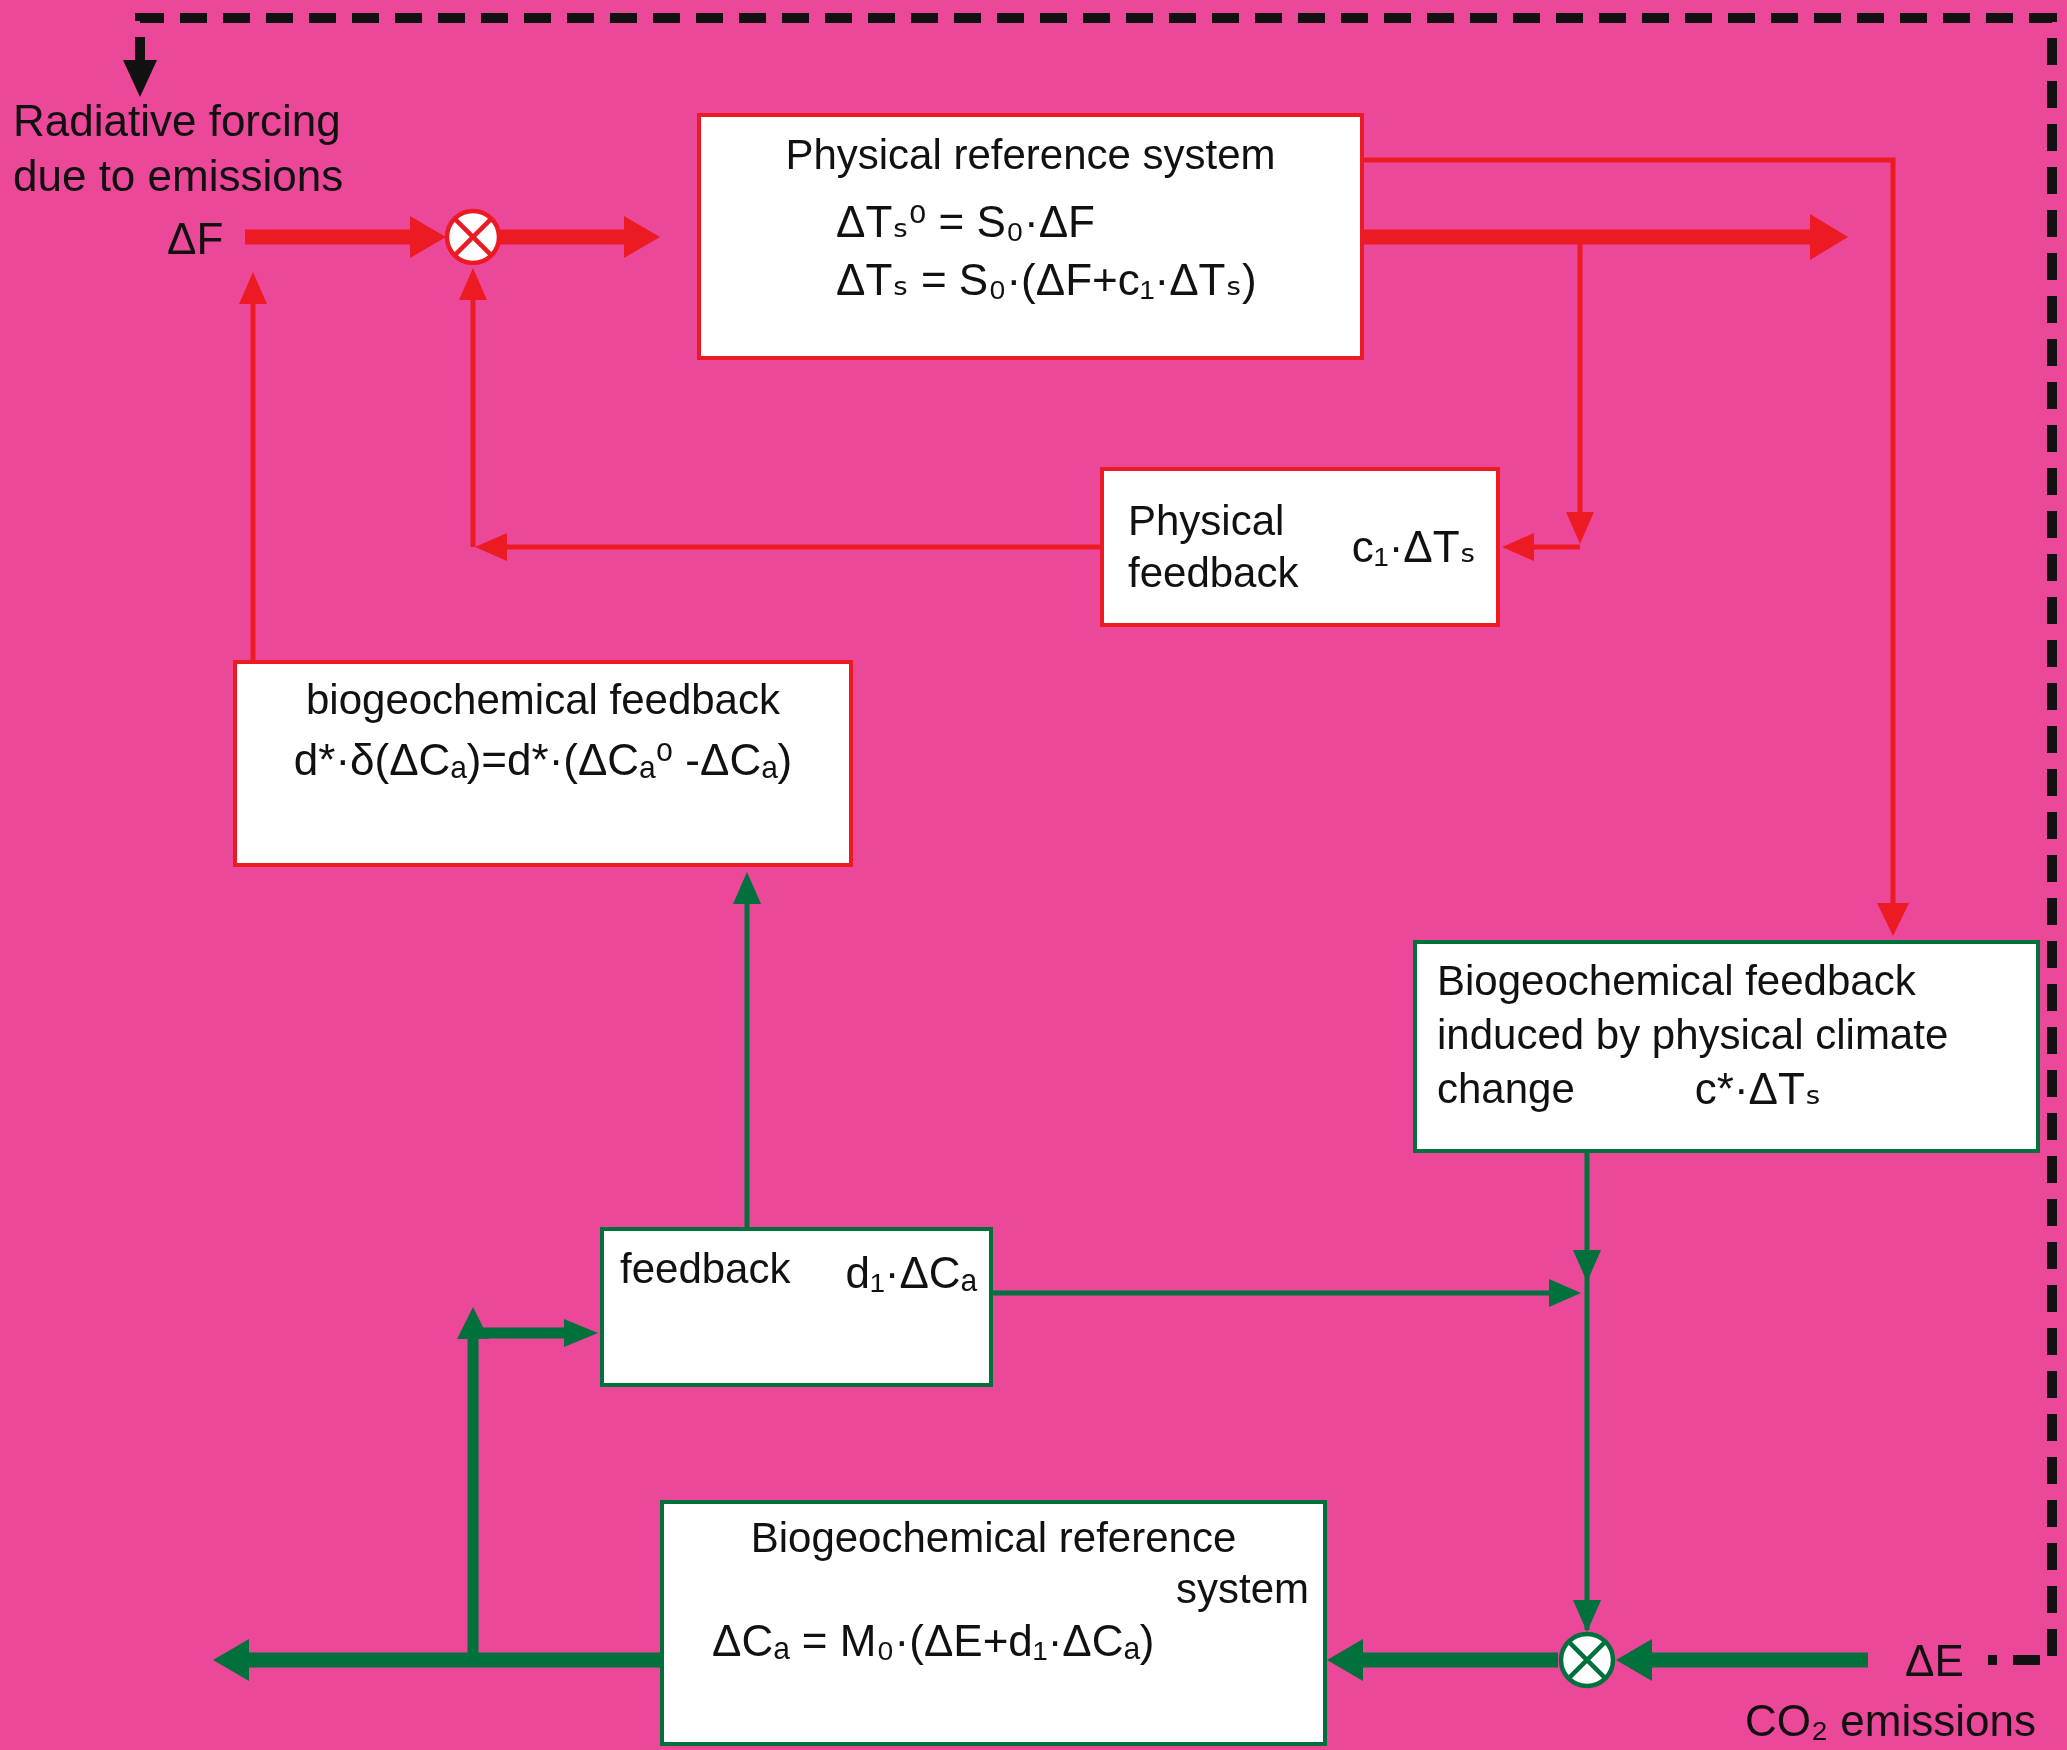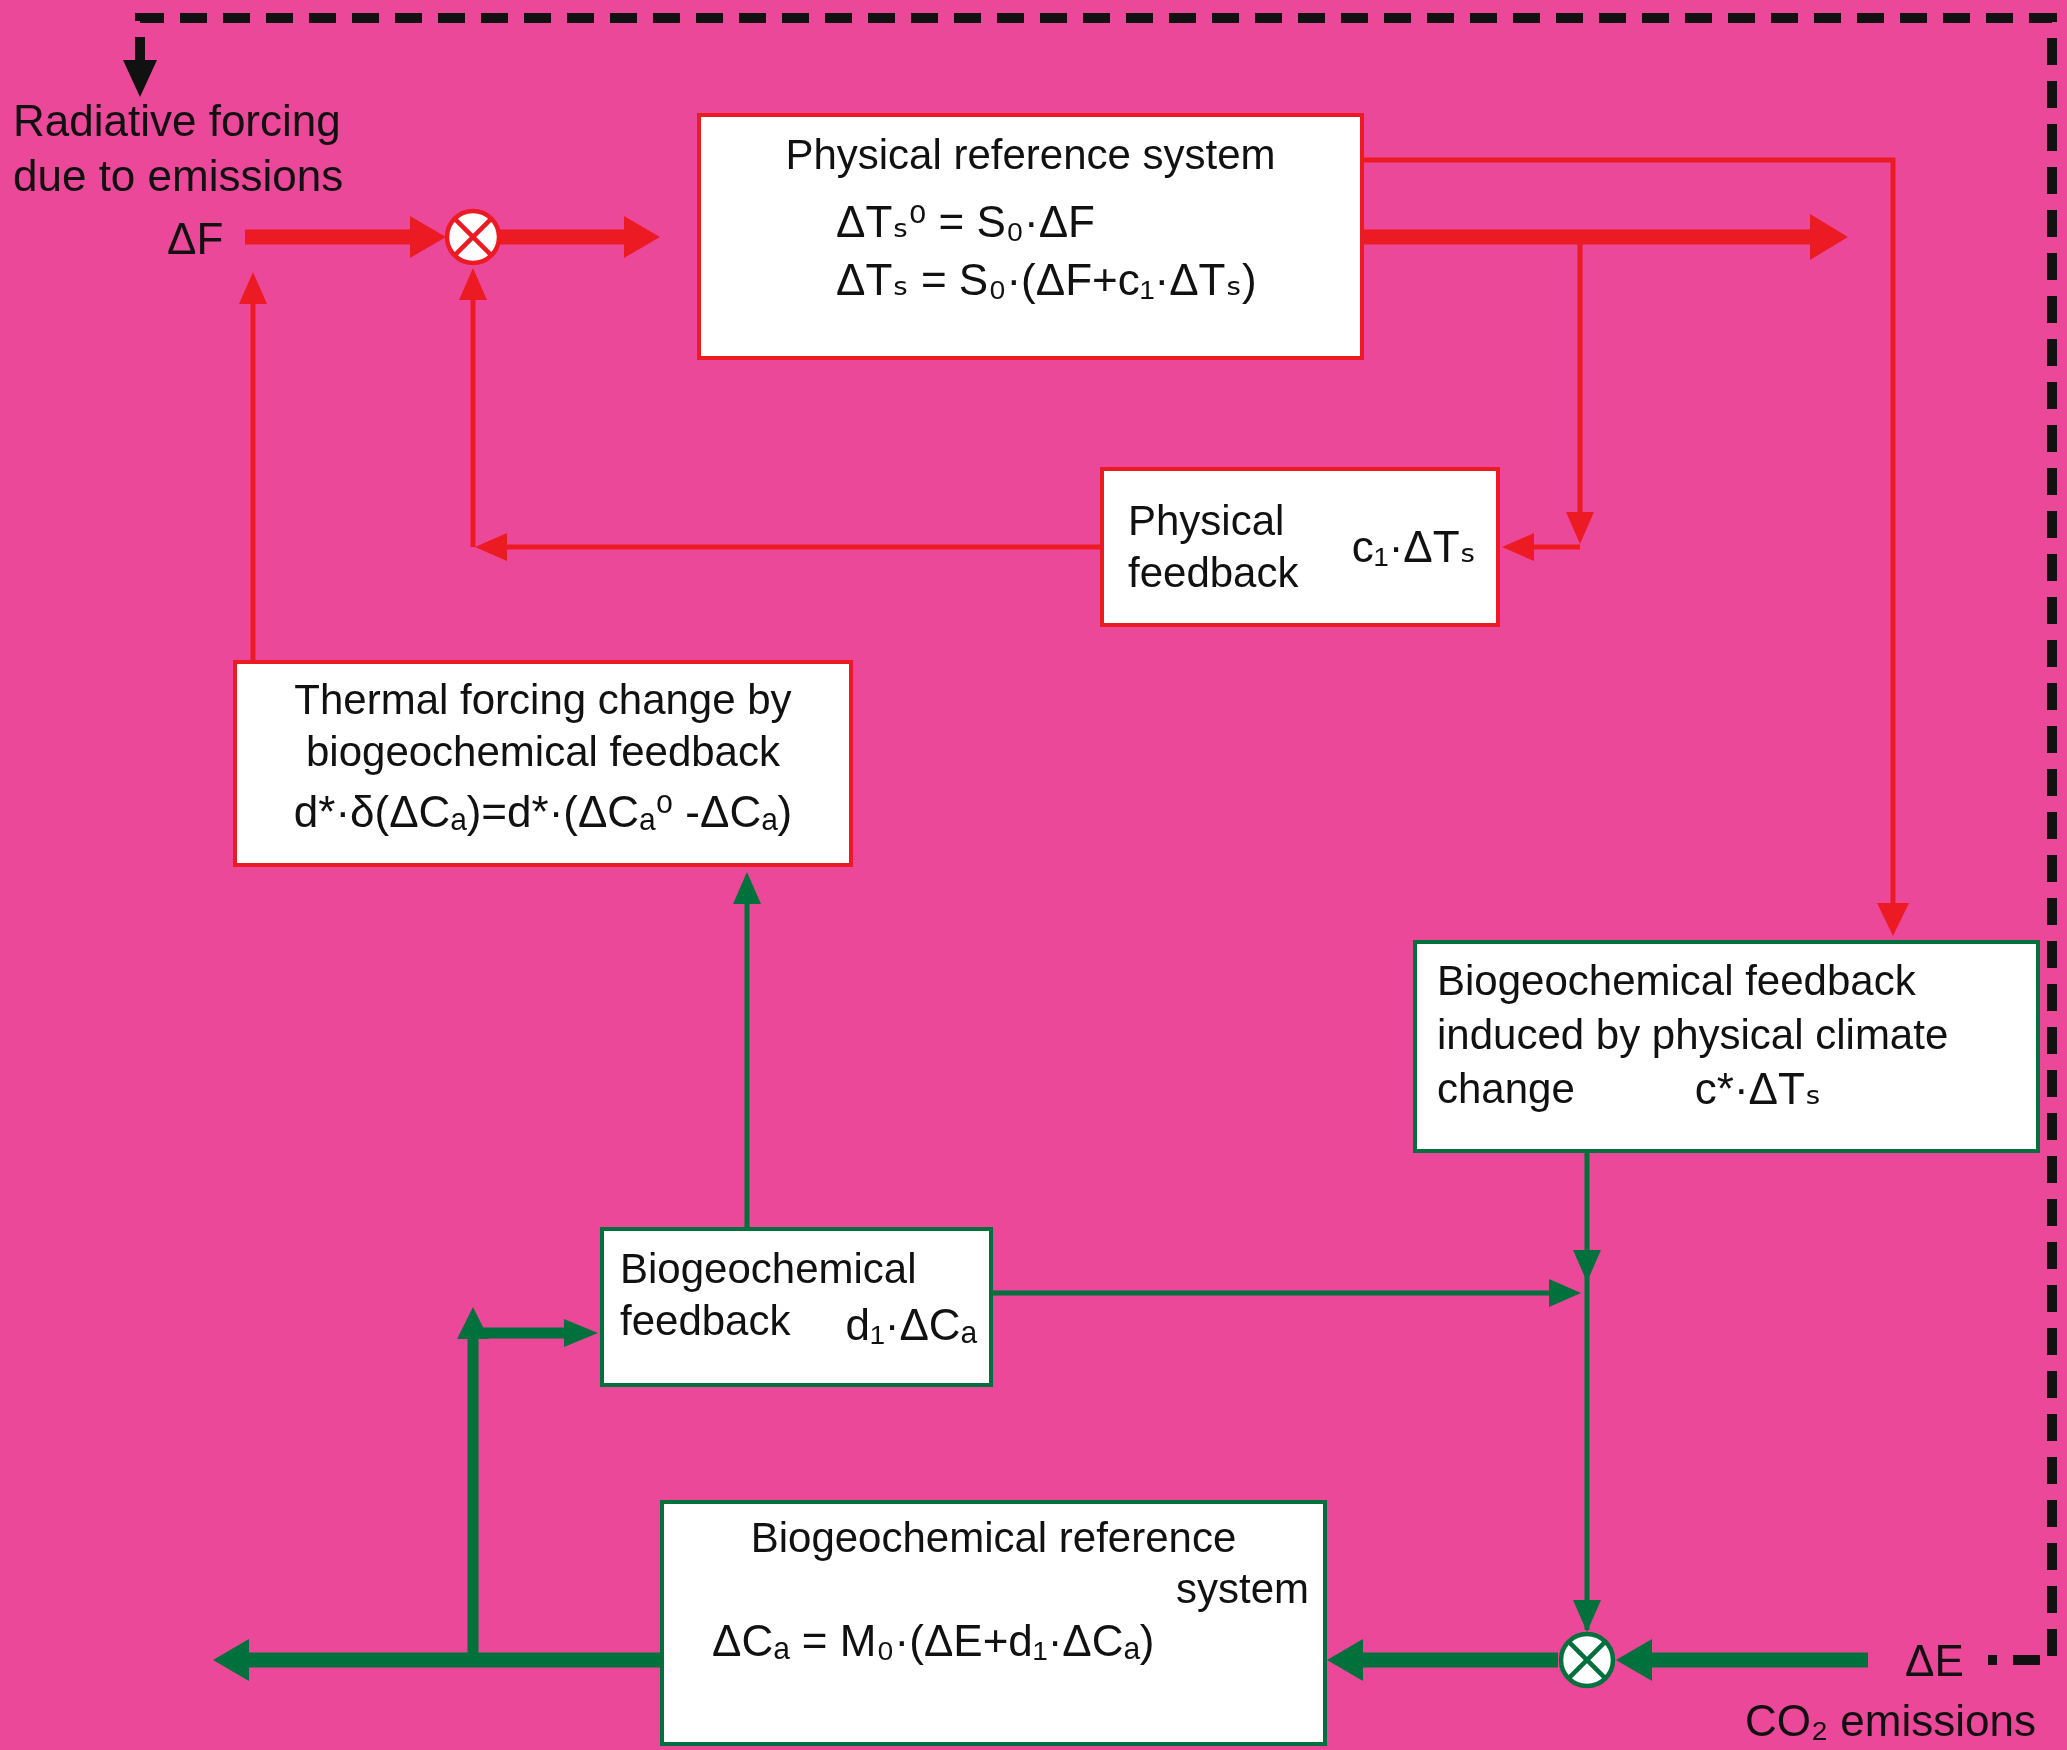--- a/index.html
+++ b/index.html
@@ -157,36 +157,34 @@
 
   <div class="box red b2">
     <div class="col">
       <div>Physical</div>
       <div>feedback</div>
     </div>
     <div class="eq">c₁·ΔTₛ</div>
   </div>
 
   <div class="box red b3">
-    <div>Thermal forcing change by</div>
     <div>biogeochemical feedback</div>
     <div class="eq">d*·δ(ΔCₐ)=d*·(ΔCₐ⁰ -ΔCₐ)</div>
   </div>
 
   <div class="box green b4">
     <div>Biogeochemical feedback</div>
     <div>induced by physical climate</div>
     <div class="row3">
       <div>change</div>
       <div class="eq">c*·ΔTₛ</div>
     </div>
   </div>
 
   <div class="box green b5">
-    <div>Biogeochemical</div>
     <div class="row2">
       <div>feedback</div>
       <div class="eq">d₁·ΔCₐ</div>
     </div>
   </div>
 
   <div class="box green b6">
     <div class="center nowrap">Biogeochemical reference</div>
     <div class="title2">system</div>
     <div class="eq">ΔCₐ = M₀·(ΔE+d₁·ΔCₐ)</div>

